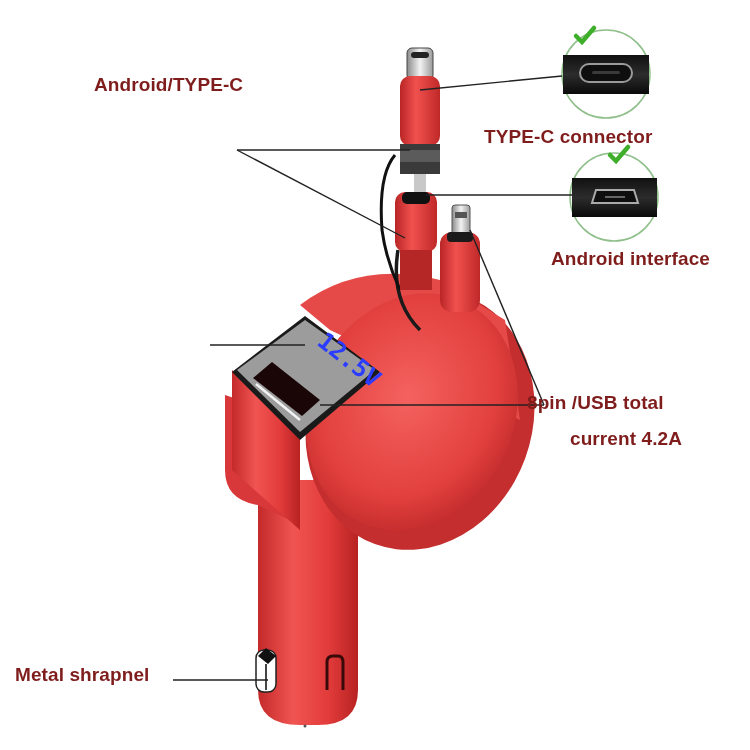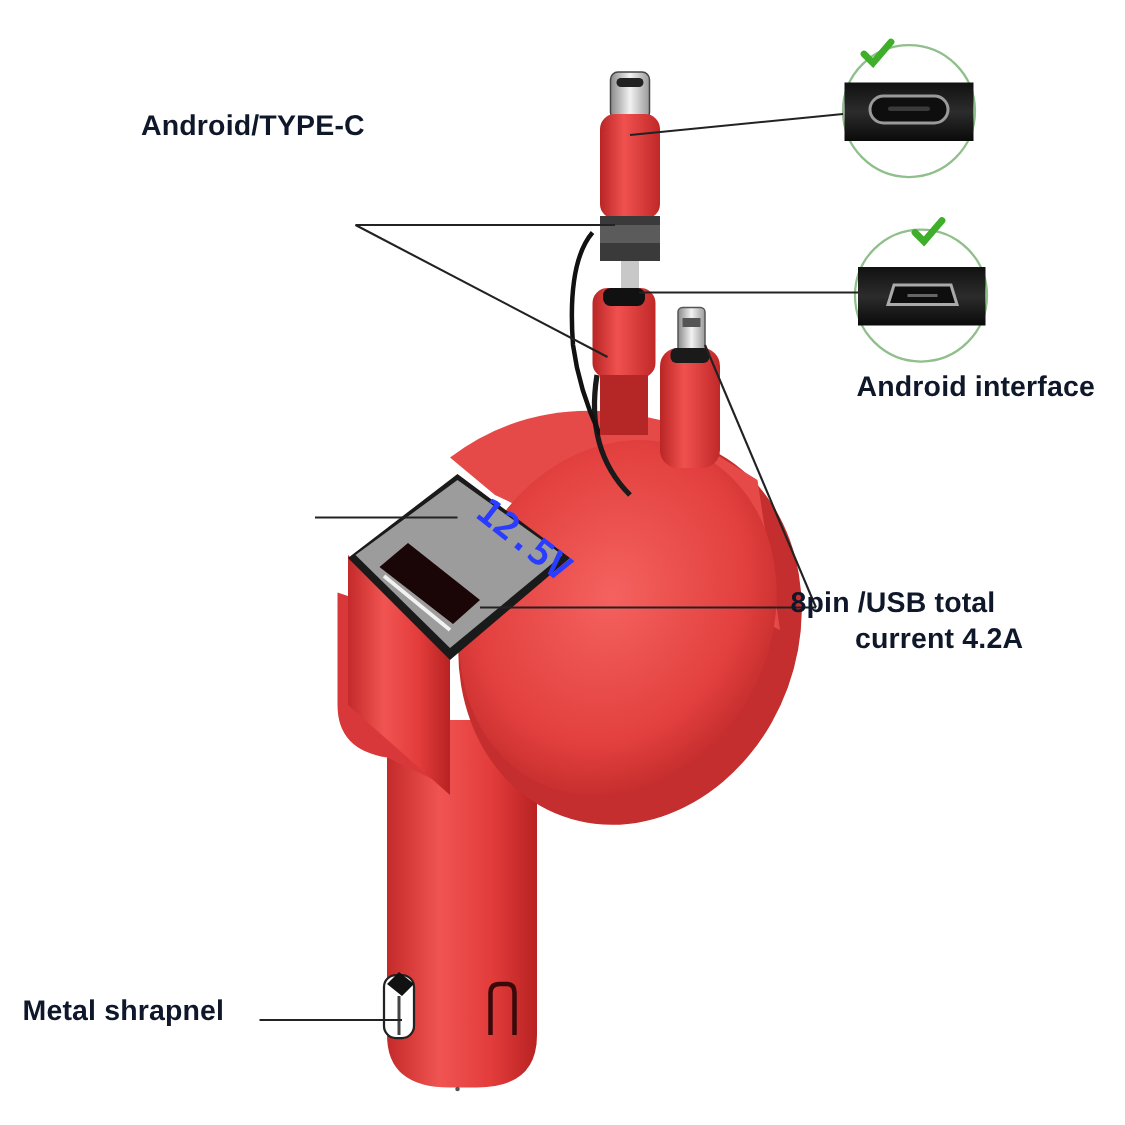--- a/index.html
+++ b/index.html
@@ -7,21 +7,21 @@
     position: relative;
     width: 750px; height: 750px;
     background: #ffffff;
     overflow: hidden;
     font-family: "Liberation Sans", "DejaVu Sans", sans-serif;
   }
   .label {
     position: absolute;
     font-weight: bold;
     font-size: 19px;
-    color: #0f172a;
+    color: #7f1d1d;
     white-space: nowrap;
     letter-spacing: 0.1px;
   }
   svg.art { position: absolute; left: 0; top: 0; }
 </style>
 </head>
 <body>
 
 <div id="stage">
 
@@ -131,18 +131,19 @@
       <line x1="420" y1="90" x2="562" y2="76"></line>
       <line x1="426" y1="195" x2="572" y2="195"></line>
       <line x1="210" y1="345" x2="305" y2="345"></line>
       <line x1="320" y1="405" x2="544" y2="405"></line>
       <line x1="470" y1="230" x2="544" y2="405"></line>
       <line x1="173" y1="680" x2="268" y2="680"></line>
     </g>
   </svg>
 
   <span class="label" style="left:94px; top:74px;">Android/TYPE-C</span>
-  <span class="label" style="left:551px; top:248px;margin-left:20px;">Android interface</span>
+  <span class="label" style="left:484px; top:126px;">TYPE-C connector</span>
+  <span class="label" style="left:551px; top:248px;">Android interface</span>
   <span class="label" style="left:527px; top:392px;">8pin /USB total</span>
-  <span class="label" style="left:570px; top:416px;">current 4.2A</span>
+  <span class="label" style="left:570px; top:428px;">current 4.2A</span>
   <span class="label" style="left:15px; top:664px;">Metal shrapnel</span>
 
 </div>
 
 </body></html>

